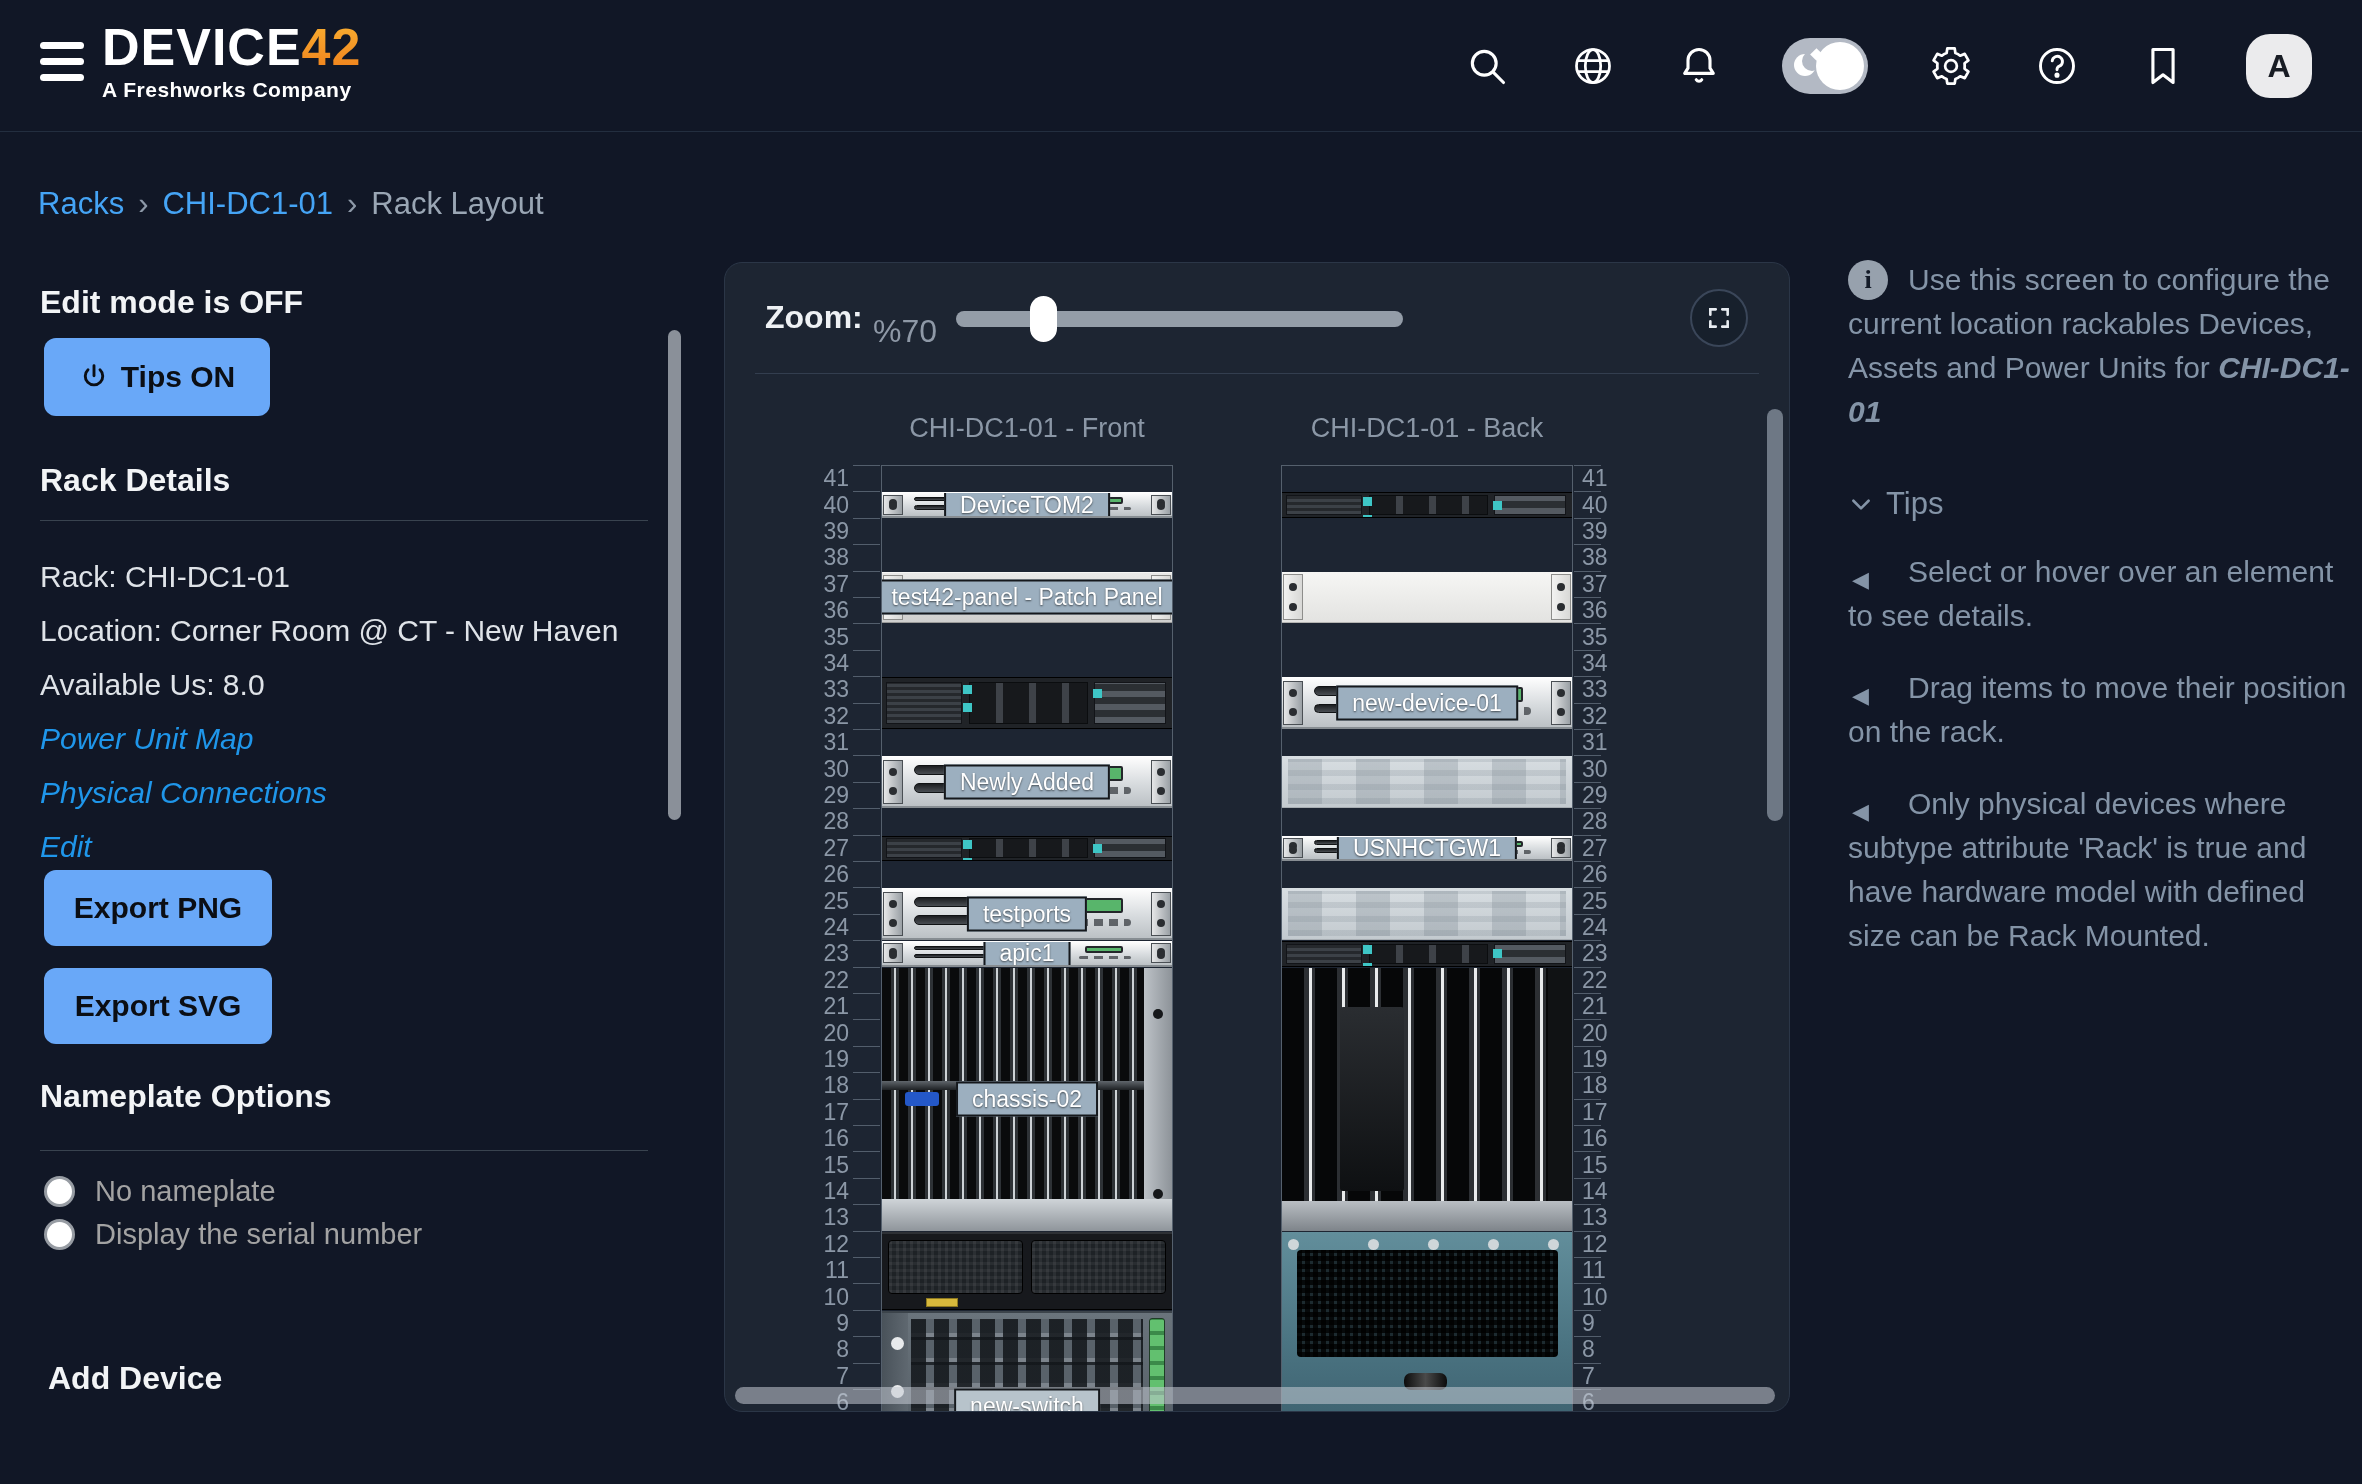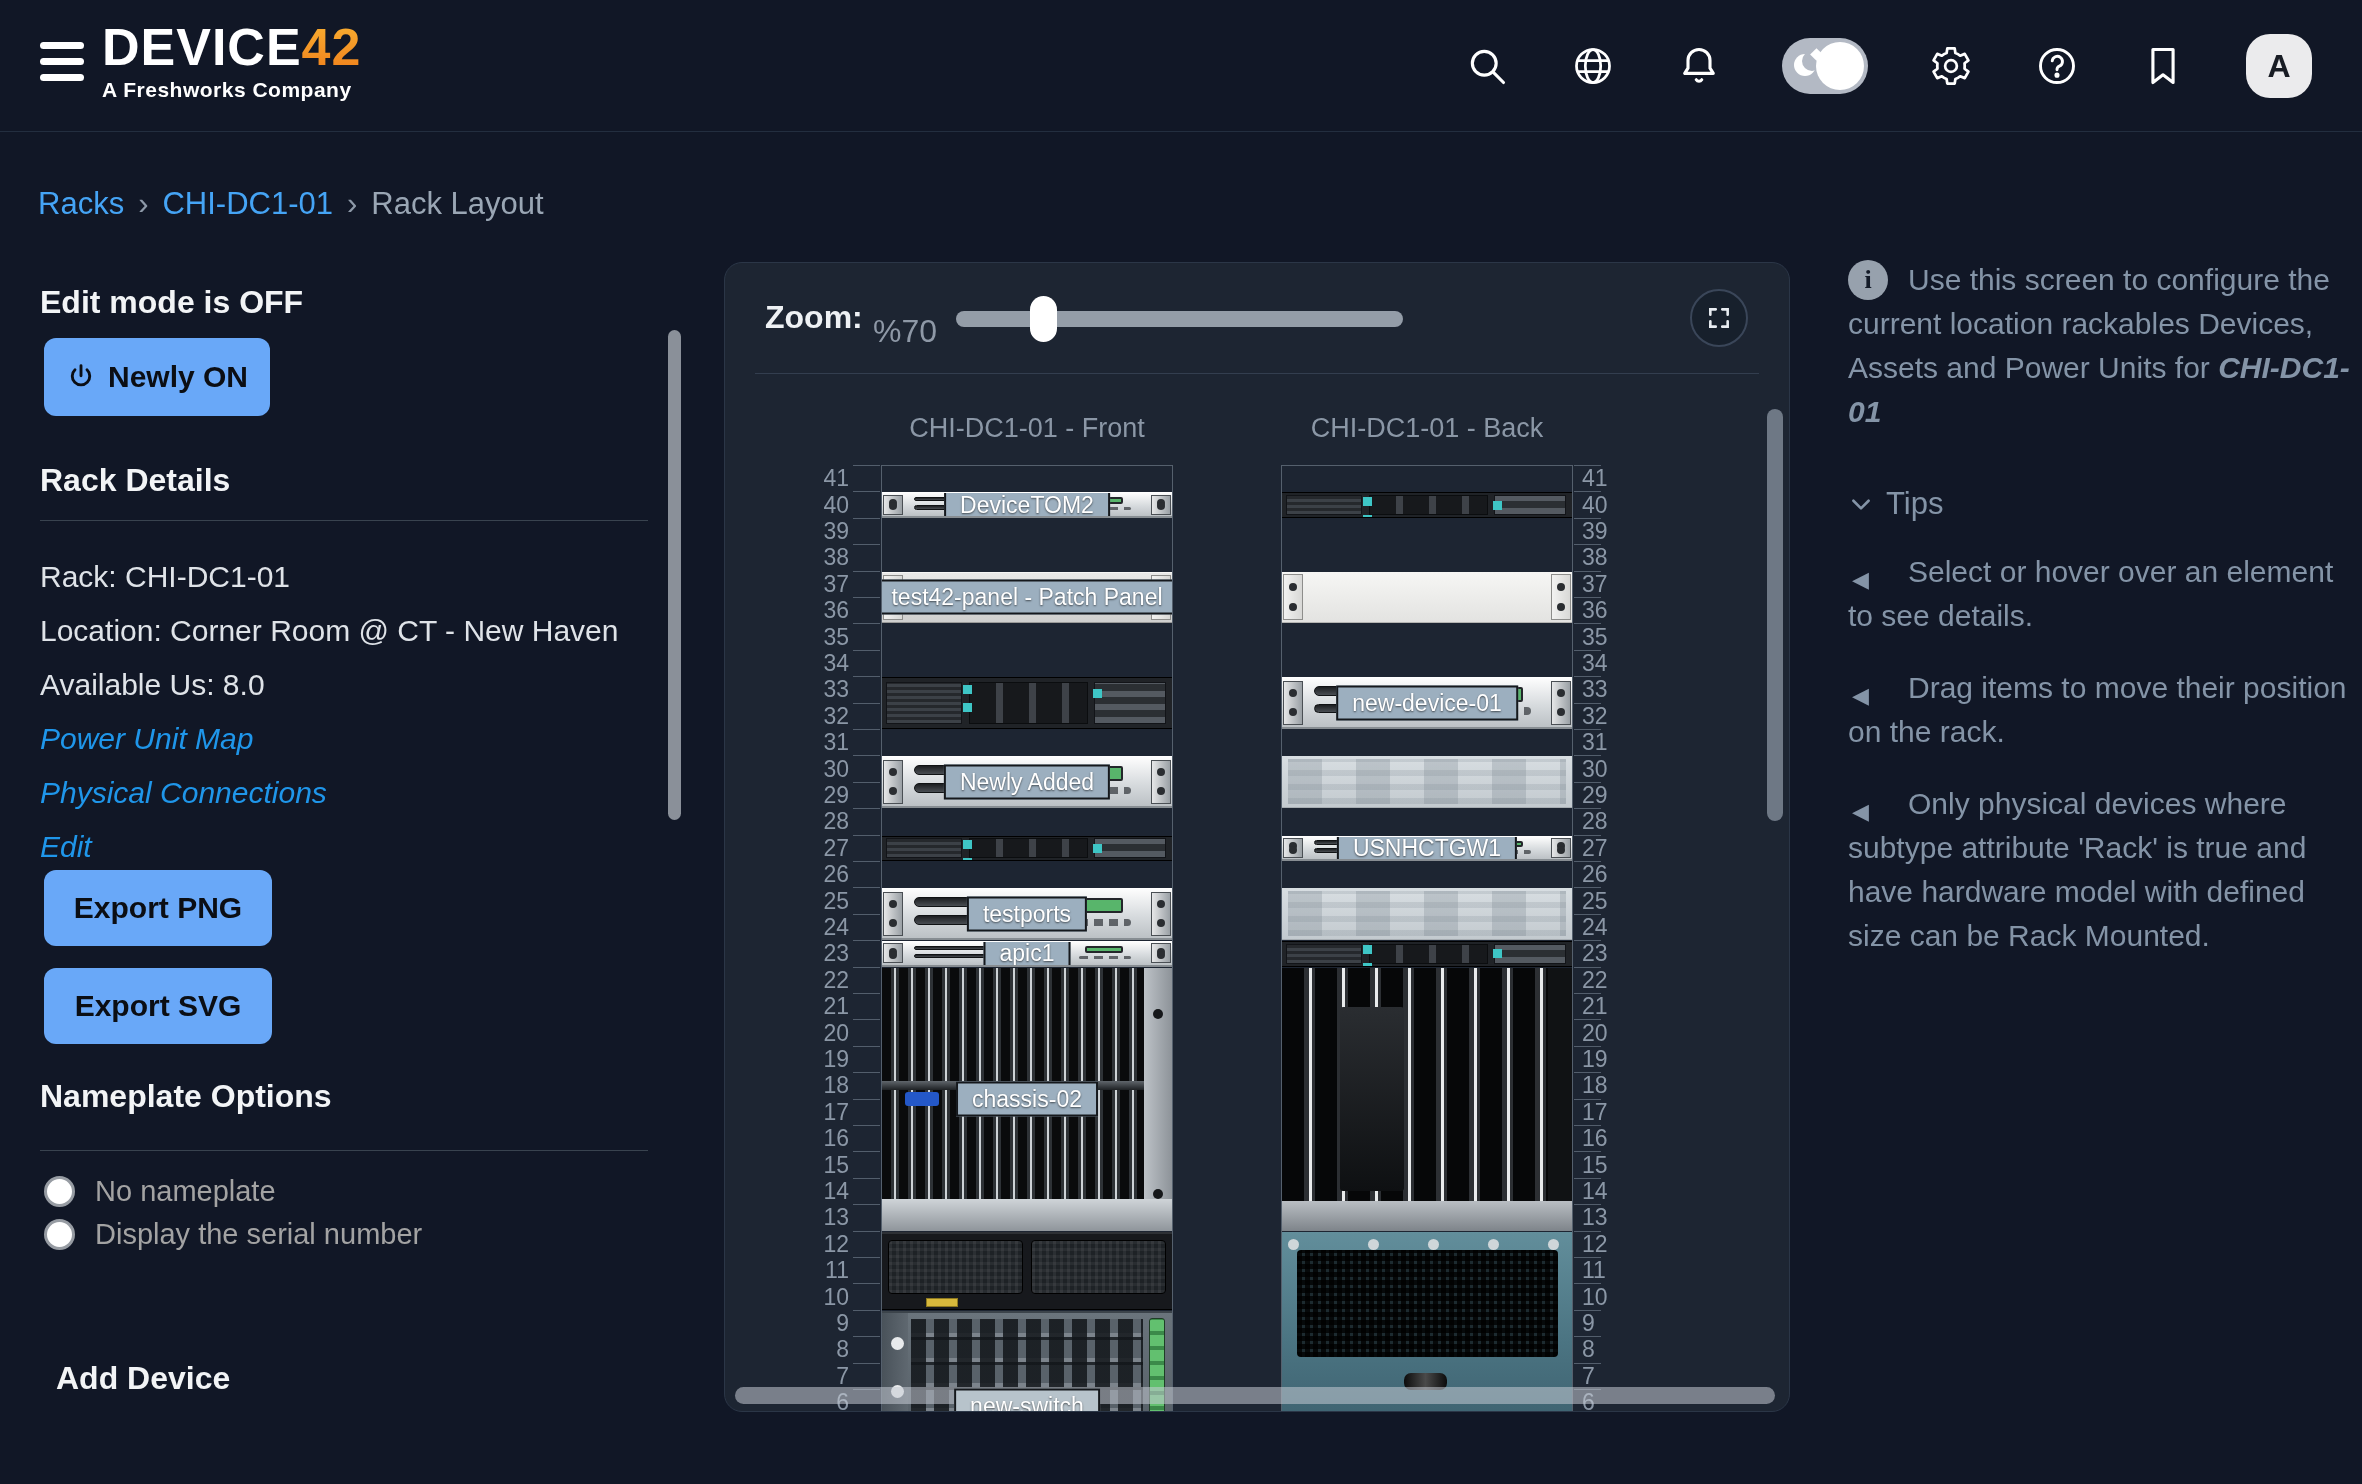--- a/index.html
+++ b/index.html
@@ -73,21 +73,21 @@
   .lk0 { top:450px; } .lk1 { top:504px; } .lk2 { top:558px; }
   .export-png-btn { position:absolute; top:598px; left:4px; width:228px; height:76px; }
   .export-svg-btn { position:absolute; top:696px; left:4px; width:228px; height:76px; }
   .nameplate-title { position:absolute; top:806px; left:0; }
   .div2 { top:878px; }
   .radio-group { position:absolute; top:898px; left:4px; }
   .radio-row { display:flex; align-items:center; gap:20px; height:43px; cursor:pointer; }
   .radio-dot { width:31px; height:31px; border-radius:50%; background:#fff; border:3px solid #979ca3; flex:0 0 auto; }
   .radio-dot.checked { background:#1677e6; border:4px solid #1677e6; box-shadow:inset 0 0 0 5px #fff; }
   .radio-label { font-size:29px; color:#a3a3a3; }
-  .add-device-title { position:absolute; top:1088px; left:16px; }
+  .add-device-title { position:absolute; top:1088px; left:8px; }
   .side-scrollbar { position:absolute; left:668px; top:330px; width:13px; height:490px; border-radius:7px; background:#8a9099; }
 
   
   .viewer {
     position:absolute; left:724px; top:262px; width:1066px; height:1150px;
     background:#1d2532; border:1px solid #2b3647; border-radius:18px;
     overflow:hidden;
   }
   .zoom-label { position:absolute; left:40px; top:36px; font-size:32px; font-weight:bold; color:#eef1f4; }
   .zoom-value { position:absolute; left:148px; top:36px; font-size:32px; color:#8e98a6;margin-top:14px; }
@@ -271,21 +271,21 @@
 
 <div class="sidebar">
   <div class="side-heading edit-mode">Edit mode is OFF</div>
   <button class="btn turn-on-btn">
     <span class="power-ic">
       <svg viewBox="0 0 24 24" fill="none" stroke="#0b0e14" stroke-width="2.3" stroke-linecap="round">
           <path d="M12 3v8"></path>
           <path d="M7.2 6.2a7 7 0 1 0 9.6 0"></path>
         </svg>
     </span>
-    <span>Newly ON</span>
+    <span>Tips ON</span>
   </button>
   <div class="side-heading rack-details-title">Rack Details</div>
   <div class="side-divider div1"></div>
   <div class="detail-line dl0">Rack: CHI-DC1-01</div>
   <div class="detail-line dl1">Location: Corner Room @ CT - New Haven</div>
   <div class="detail-line dl2">Available Us: 8.0</div>
   <div class="side-link lk0">Power Unit Map</div>
   <div class="side-link lk1">Physical Connections</div>
   <div class="side-link lk2">Edit</div>
   <button class="btn export-png-btn">Export PNG</button>

